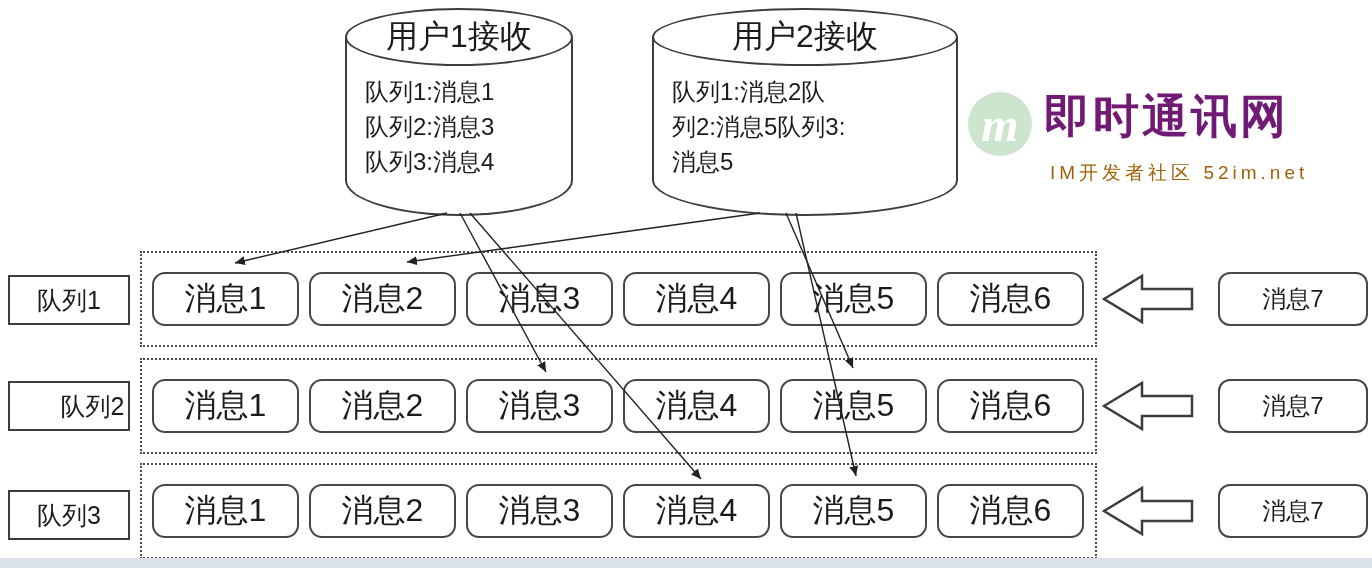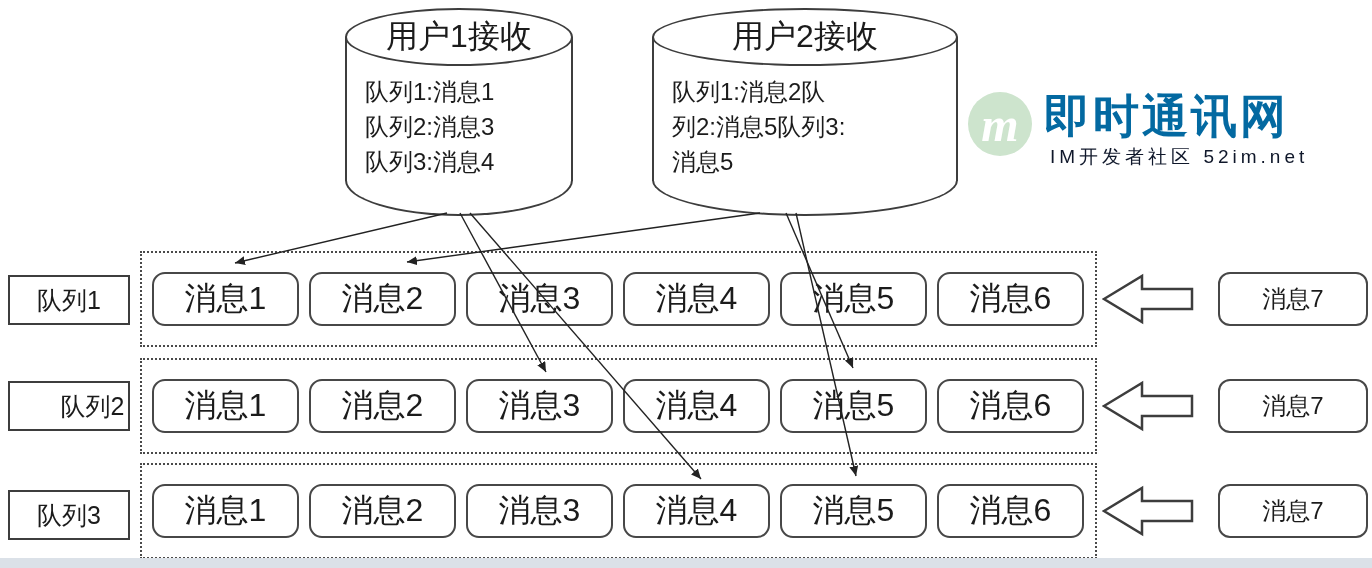--- a/index.html
+++ b/index.html
@@ -34,25 +34,25 @@
   .wm{position:absolute;left:968px;top:88px;width:360px;height:95px;z-index:0;}
   .wm-logo{
     position:absolute;left:0;top:4px;width:64px;height:64px;border-radius:50%;
     background:#cde4cd;color:#ffffff;
     display:flex;align-items:center;justify-content:center;
     font-family:"Liberation Serif","DejaVu Serif",serif;
     font-style:italic;font-weight:bold;font-size:48px;
   }
   .wm-title{
     position:absolute;left:76px;top:-2px;
-    font-size:46px;font-weight:bold;color:#0369a1;letter-spacing:3px;white-space:nowrap;
+    font-size:46px;font-weight:bold;color:#701a75;letter-spacing:3px;white-space:nowrap;
   }
   .wm-sub{
-    position:absolute;left:82px;top:56px;
-    font-size:19px;color:#0f172a;letter-spacing:4px;white-space:nowrap;
+    position:absolute;left:82px;top:72px;
+    font-size:19px;color:#a16207;letter-spacing:4px;white-space:nowrap;
   }
 
   
   .queue-label{
     position:absolute;left:8px;width:122px;height:50px;
     border:2px solid #3d3d3d;background:#fff;box-sizing:border-box;
     display:flex;align-items:center;justify-content:center;font-size:25px;
   }
   .queue-container{
     position:absolute;left:140px;width:957px;height:96px;

